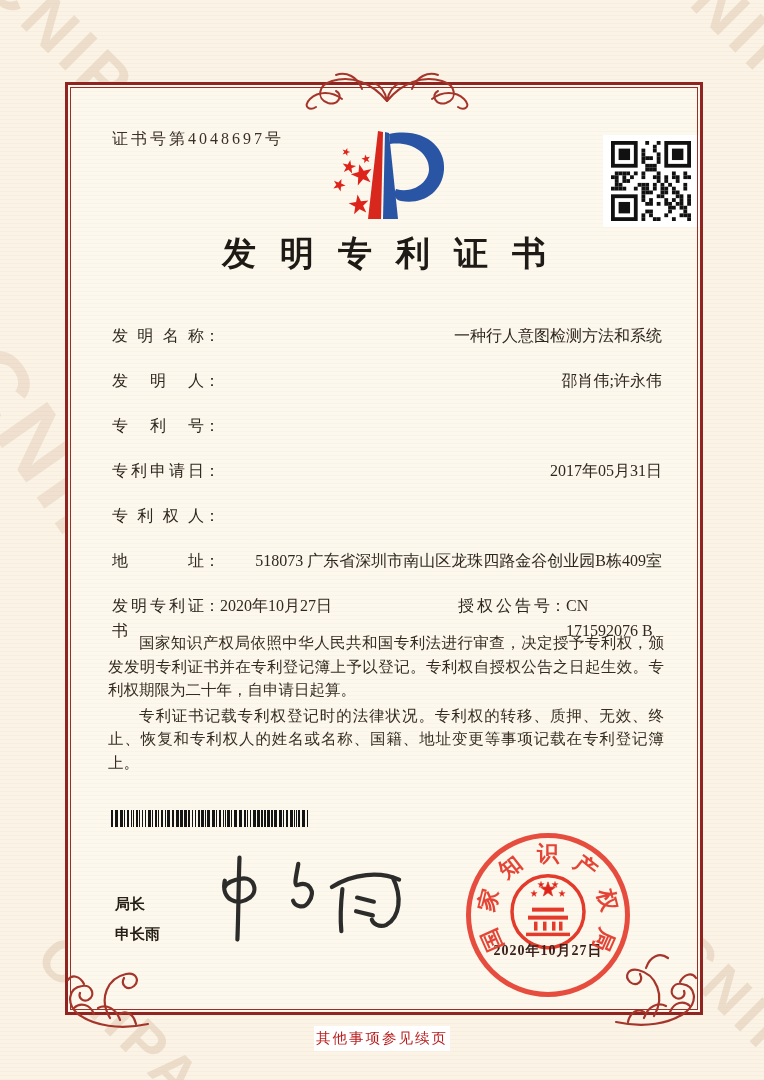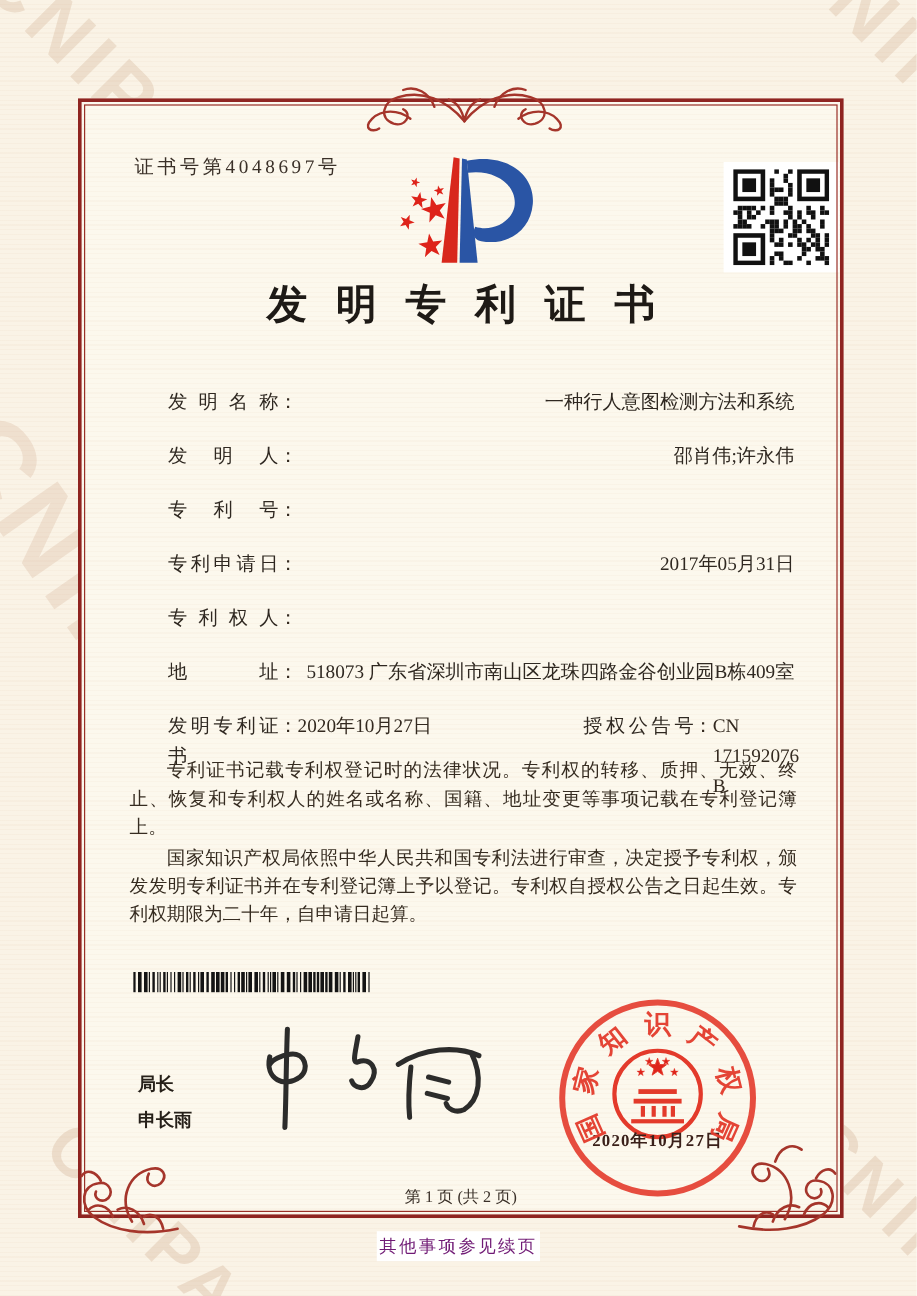--- a/index.html
+++ b/index.html
@@ -35,21 +35,21 @@
   
   .cert-no{position:absolute; left:44px; top:44px; font-size:16px; letter-spacing:3px; color:#3a3028;}
   .logo{position:absolute; left:50%; top:34px; transform:translateX(-50%); width:160px; height:110px;}
   .qr-box{position:absolute; left:535px; top:50px; width:96px; height:92px; background:#fff;
           display:flex; align-items:center; justify-content:center;}
   .title{position:absolute; left:0; right:0; top:146px; text-align:center;
          font-size:34px; font-weight:bold; letter-spacing:24px; text-indent:24px; color:#1e1a16;}
   
   .fields{position:absolute; left:44px; top:238px; right:38px; font-size:16px; line-height:25px;}
   .frow{display:flex; margin-bottom:20px;}
-  .flabel{flex:0 0 92px; text-align:justify; text-align-last:justify; color:#2f2821;margin-left:28px;}
+  .flabel{flex:0 0 92px; text-align:justify; text-align-last:justify; color:#2f2821;}
   .fcolon{flex:0 0 16px;}
   .fvalue{flex:1 1 auto; color:#2f2821;text-align:right;}
   .pair{display:flex;}
   .pair-first{flex:0 0 346px;}
   
   .paras{position:absolute; left:40px; top:546px; right:36px; font-size:15.5px; line-height:23.5px;
          text-align:justify; color:#362c21;}
   .paras p{margin:0 0 2px 0; text-indent:2em;}
   
   .barcode{position:absolute; left:43px; top:725px; width:200px; height:17px;}
@@ -59,21 +59,21 @@
   .seal{position:absolute; left:398px; top:748px; width:164px; height:164px; border-radius:50%;
         border:5px solid rgba(227,58,43,.9); box-sizing:border-box;}
   .seal-char{position:absolute; left:50%; top:50%; font-size:22px; font-weight:bold;
              color:rgba(227,58,43,.95); font-family:"Liberation Serif",serif;}
   .seal-emblem{position:absolute; left:50%; top:50%; transform:translate(-50%,-54%);}
   .seal-date{position:absolute; left:0; right:0; top:104px; text-align:center; font-size:14px;
              font-weight:bold; letter-spacing:1px; color:#3a201a;}
   .page-info{position:absolute; left:0; right:0; top:904px; text-align:center; font-size:13.5px; color:#3a3028;}
   .footer-note{position:absolute; left:0; right:0; top:1026px; text-align:center;}
   .footer-note span{display:inline-block; background:#ffffff; padding:3px 2px; font-size:14.5px;
-                    letter-spacing:2px; color:#701a75;}
+                    letter-spacing:2px; color:#b91c1c;}
 </style>
 </head>
 <body>
 
 <div class="page">
 
   <span class="wm wm1">CNIPA</span>
   <span class="wm wm2">CNIPA</span>
   <span class="wm wm3">CNIPA</span>
   <span class="wm wm4">CNIPA</span>
@@ -265,22 +265,22 @@
         </span>
         <span class="pair">
           <span class="flabel">授权公告号</span>
             <span class="fcolon">：</span>
           <span>CN 171592076 B</span>
         </span>
       </div>
     </div>
 
     <div class="paras">
+      <p>国家知识产权局依照中华人民共和国专利法进行审查，决定授予专利权，颁发发明专利证书并在专利登记簿上予以登记。专利权自授权公告之日起生效。专利权期限为二十年，自申请日起算。</p>
       <p>专利证书记载专利权登记时的法律状况。专利权的转移、质押、无效、终止、恢复和专利权人的姓名或名称、国籍、地址变更等事项记载在专利登记簿上。</p>
-      <p>国家知识产权局依照中华人民共和国专利法进行审查，决定授予专利权，颁发发明专利证书并在专利登记簿上予以登记。专利权自授权公告之日起生效。专利权期限为二十年，自申请日起算。</p>
     </div>
 
     <svg class="barcode" id="barcode" viewBox="0 0 200 17" preserveAspectRatio="none">
         <rect x="0" y="0" width="2" height="17" fill="#141414"></rect>
         <rect x="4" y="0" width="3" height="17" fill="#141414"></rect>
         <rect x="9" y="0" width="3" height="17" fill="#141414"></rect>
         <rect x="13" y="0" width="1" height="17" fill="#141414"></rect>
         <rect x="16" y="0" width="2" height="17" fill="#141414"></rect>
         <rect x="20" y="0" width="1" height="17" fill="#141414"></rect>
         <rect x="22" y="0" width="1" height="17" fill="#141414"></rect>
@@ -375,21 +375,20 @@
       <div class="seal-date">2020年10月27日</div>
     <span class="seal-char" style="transform: translate(-50%, -50%) rotate(-114deg) translateY(-61px);">国</span>
         <span class="seal-char" style="transform: translate(-50%, -50%) rotate(-76deg) translateY(-61px);">家</span>
         <span class="seal-char" style="transform: translate(-50%, -50%) rotate(-38deg) translateY(-61px);">知</span>
         <span class="seal-char" style="transform: translate(-50%, -50%) rotate(0deg) translateY(-61px);">识</span>
         <span class="seal-char" style="transform: translate(-50%, -50%) rotate(38deg) translateY(-61px);">产</span>
         <span class="seal-char" style="transform: translate(-50%, -50%) rotate(76deg) translateY(-61px);">权</span>
         <span class="seal-char" style="transform: translate(-50%, -50%) rotate(114deg) translateY(-61px);">局</span>
       </div>
 
-    <div class="page-info">第 1 页 (共 2 页)</div>
 
     <div class="orn orn-top" style="left:214px;top:-30px;width:210px;height:56px;">
       <svg width="210" height="56" viewBox="0 0 210 56">
         <g fill="none" stroke="#a5352b" stroke-width="2" stroke-linecap="round">
           <path d="M105,46 C90,28 70,20 50,26 C36,30 34,44 46,48 C56,51 62,40 54,36"></path>
           <path d="M105,46 C120,28 140,20 160,26 C174,30 176,44 164,48 C154,51 148,40 156,36"></path>
           <path d="M60,44 C50,36 36,36 28,44 C20,52 28,56 34,52"></path>
           <path d="M150,44 C160,36 174,36 182,44 C190,52 182,56 176,52"></path>
           <path d="M80,34 C76,22 64,16 54,20"></path>
           <path d="M130,34 C134,22 146,16 156,20"></path>

